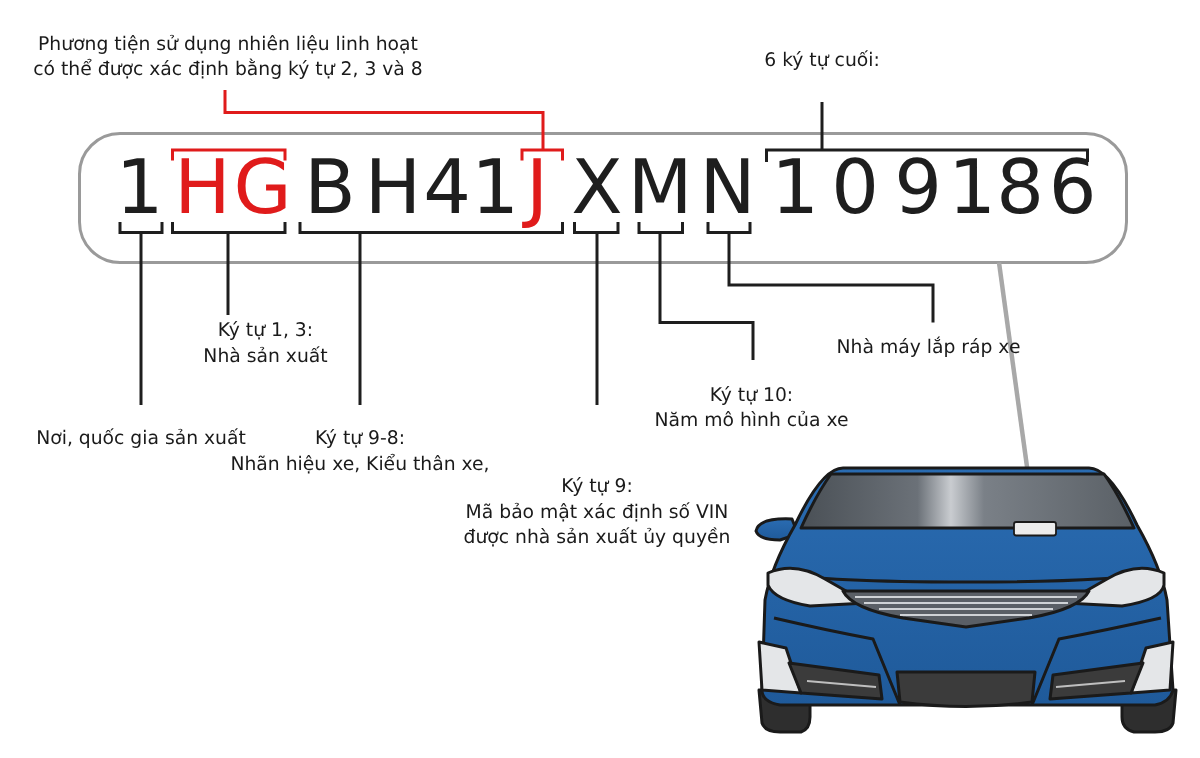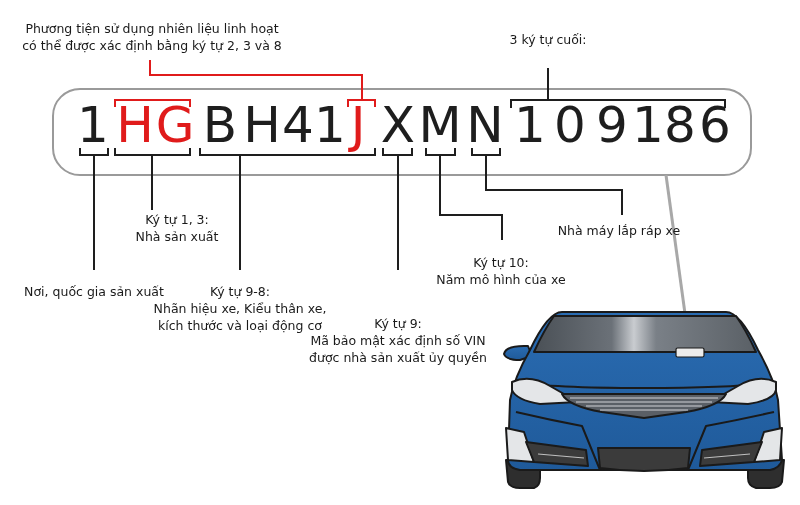--- a/index.html
+++ b/index.html
@@ -15,21 +15,21 @@
 </style>
 </head>
 <body>
 
 <div class="label" style="left:152px;top:20px;">
   <span>Phương tiện sử dụng nhiên liệu linh hoạt</span>
   <span>có thể được xác định bằng ký tự 2, 3 và 8</span>
 </div>
 
 <div class="label" style="left:548px;top:31px;">
-  <span>3 ký tự cuối:</span>
+  <span>6 ký tự cuối:</span>
 </div>
 
 <div class="vin-box"></div>
 
 <div>
   <span class="ch dark" style="left:93px;">1</span>
   <span class="ch red" style="left:135px;">H</span>
   <span class="ch red" style="left:175px;">G</span>
   <span class="ch dark" style="left:220px;">B</span>
   <span class="ch dark" style="left:262px;">H</span>
@@ -87,21 +87,20 @@
 <div class="label" style="left:94px;top:283px;">
   <span>Nơi, quốc gia sản xuất</span>
 </div>
 <div class="label" style="left:177px;top:211px;">
   <span>Ký tự 1, 3:</span>
   <span>Nhà sản xuất</span>
 </div>
 <div class="label" style="left:240px;top:283px;">
   <span>Ký tự 9-8:</span>
   <span>Nhãn hiệu xe, Kiểu thân xe,</span>
-  <span>kích thước và loại động cơ</span>
 </div>
 <div class="label" style="left:398px;top:275px;margin-top:40px;">
   <span>Ký tự 9:</span>
   <span>Mã bảo mật xác định số VIN</span>
   <span>được nhà sản xuất ủy quyền</span>
 </div>
 <div class="label" style="left:501px;top:254px;">
   <span>Ký tự 10:</span>
   <span>Năm mô hình của xe</span>
 </div>

